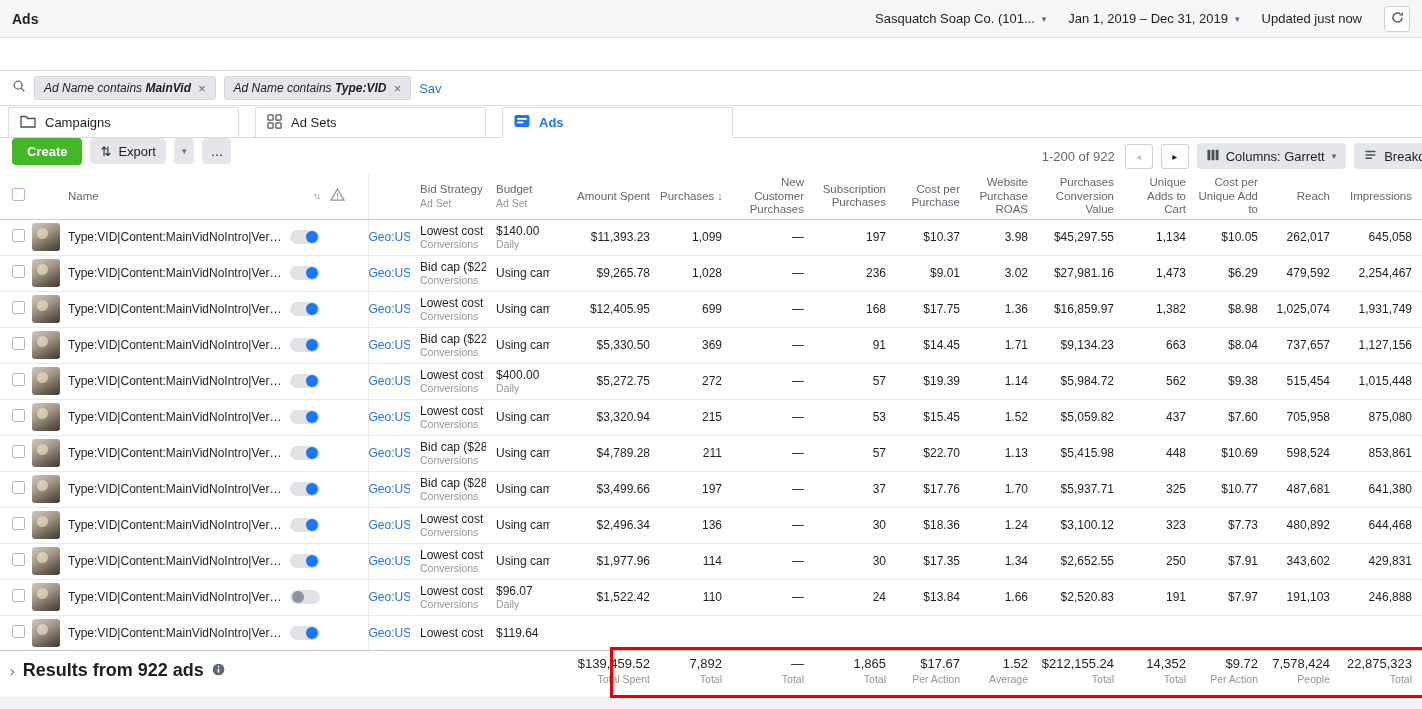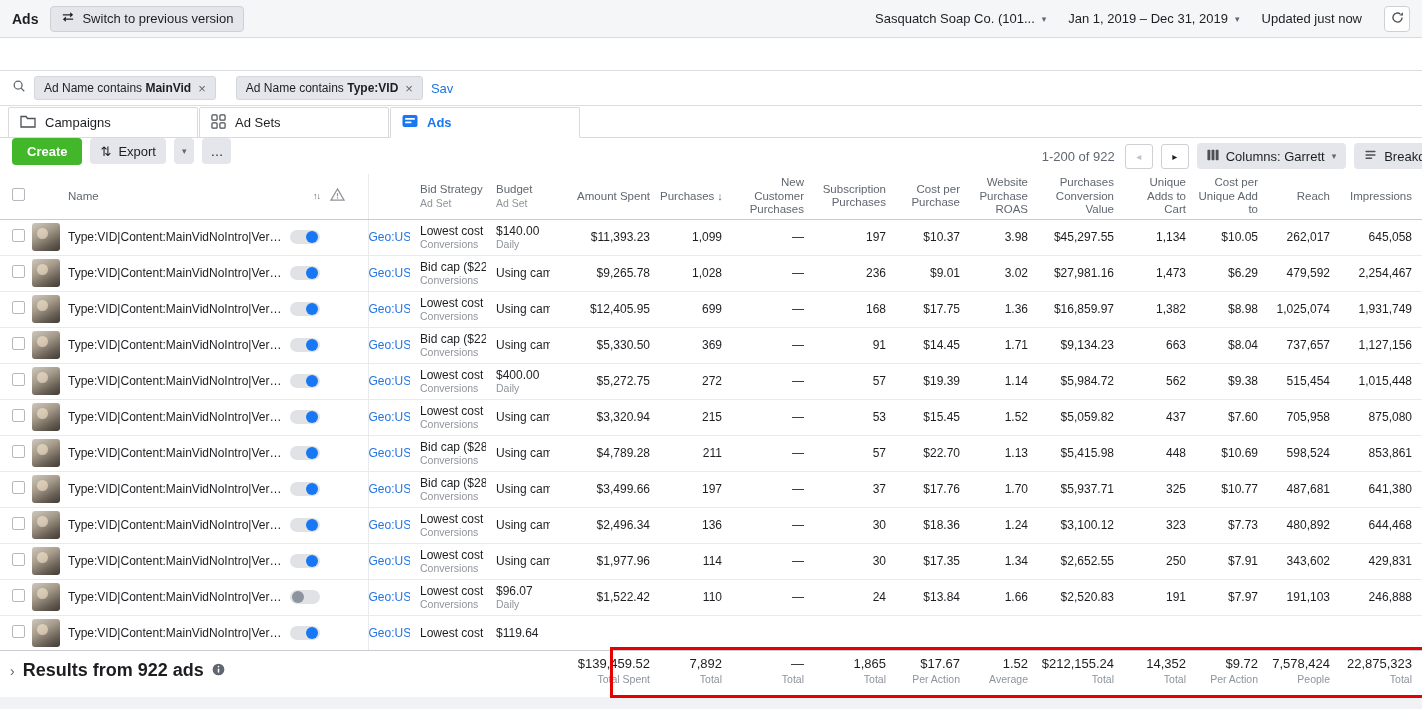--- a/index.html
+++ b/index.html
@@ -13,31 +13,31 @@
   .btn { display:inline-flex; align-items:center; gap:7px; border:none; background:none; border-radius:4px; font-size:13px; font-family:inherit; color:#1c1e21; cursor:pointer; white-space:nowrap; }
   .btn.gray { background:#e4e6eb; border:1px solid #ced0d4; height:26px; padding:0 10px; }
   .topbar-right { margin-left:auto; display:flex; align-items:center; gap:22px; font-size:13px; }
   .sel { display:inline-flex; align-items:center; gap:7px; cursor:pointer; white-space:nowrap; }
   .caret { font-size:9px; color:#606770; }
   .icon-btn { width:26px; height:26px; border:1px solid #ced0d4; border-radius:4px; background:#fff; display:inline-flex; align-items:center; justify-content:center; cursor:pointer; }
 
   
   .spacer { height:32px; background:#fff; }
   .filterbar { height:36px; border-top:1px solid #dadde1; border-bottom:1px solid #dadde1; display:flex; align-items:center; gap:8px; padding:0 12px; }
-  .chips { display:flex; align-items:center; gap:20px; }
+  .chips { display:flex; align-items:center; gap:8px;font-style:italic; }
   .chip { display:inline-flex; align-items:center; gap:7px; background:#e4e6eb; border:1px solid #d3d6db; border-radius:3px; height:24px; padding:0 9px; font-size:12px; white-space:nowrap; }
   .chip .val { font-weight:bold; }
   .chip .x { color:#606770; font-size:13px; cursor:pointer; line-height:1; }
   .filter-input { flex:1; border:none; outline:none; font-size:13px; font-family:inherit; background:transparent; color:#1c1e21; min-width:60px; }
   .filter-input::placeholder { color:#8d949e; }
   .save-link { color:var(--link-blue,#2374e1); font-size:13px; cursor:pointer; margin-right:-4px; }
 
   
   .tabsbar { display:flex; align-items:flex-end; padding-left:8px; height:32px; border-bottom:1px solid #d8dade; background:#fff; }
-  .tab { width:190px; height:31px; display:flex; align-items:center; gap:9px; padding:0 11px; border:1px solid #d8dade; border-radius:2px 2px 0 0; margin-right:1px; font-size:13px; background:#fff; position:relative; top:1px; cursor:pointer; }
+  .tab { width:231px; height:31px; display:flex; align-items:center; gap:9px; padding:0 11px; border:1px solid #d8dade; border-radius:2px 2px 0 0; margin-right:16px; font-size:13px; background:#fff; position:relative; top:1px; cursor:pointer; }
   .tab.active { font-weight:bold; color:var(--accent-blue,#1877f2); border-bottom-color:#fff; }
 
   
   .toolbar { display:flex; gap:8px; padding:0 12px; height:36px; }
   .btn.create { background:var(--create-green,#42b72a); color:#fff; font-weight:bold; height:27px; padding:0 15px; border-radius:4px; }
   .btn.tool { background:#e4e6eb; height:26px; padding:0 10px; border-radius:4px; }
   .btn.tool.sq { padding:0 8px; }
   .toolbar-right { margin-left:auto; display:flex; align-items:center; gap:8px; margin-right:-42px; }
   .page-info { color:#606770; font-size:13px; margin-right:2px; }
   .nav-btn { width:28px; height:25px; border:1px solid #ced0d4; border-radius:3px; background:#fff; display:inline-flex; align-items:center; justify-content:center; font-size:10px; color:#1c1e21; cursor:pointer; }
@@ -86,29 +86,20 @@
   .bottom-strip { position:absolute; left:0; top:697px; width:1422px; height:12px; background:#f0f2f5; }
   .red-box { position:absolute; left:610px; top:647px; width:815px; height:51px; border:3px solid var(--annotation-red,#e60000); z-index:9; pointer-events:none; }
 </style>
 </head>
 <body>
 
 <div id="app">
 
   <div class="topbar">
     <span class="brand">Ads</span>
-    <button class="btn gray">
-      <span><svg width="14" height="12" viewBox="0 0 16 14">
-            <path d="M2 4.5h9" stroke="#1c1e21" stroke-width="1.4" fill="none"></path>
-            <path d="M10.5 1.5 14 4.5l-3.5 3z" fill="#1c1e21"></path>
-            <path d="M14 9.5H5" stroke="#1c1e21" stroke-width="1.4" fill="none"></path>
-            <path d="M5.5 6.5 2 9.5l3.5 3z" fill="#1c1e21"></path>
-          </svg></span>
-      <span>Switch to previous version</span>
-    </button>
     <div class="topbar-right">
       <span class="sel">
         <span>Sasquatch Soap Co. (101...</span>
         <span class="caret">▾</span>
       </span>
       <span class="sel">
         <span>Jan 1, 2019 – Dec 31, 2019</span>
         <span class="caret">▾</span>
       </span>
       <span>Updated just now</span>

